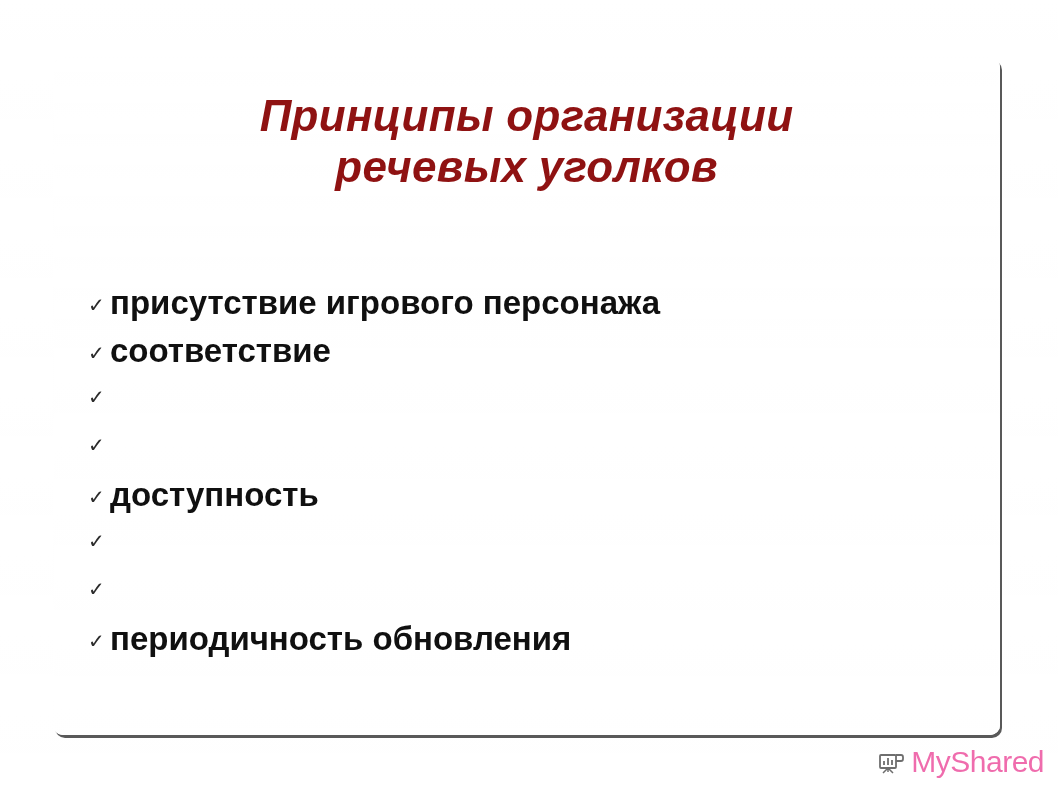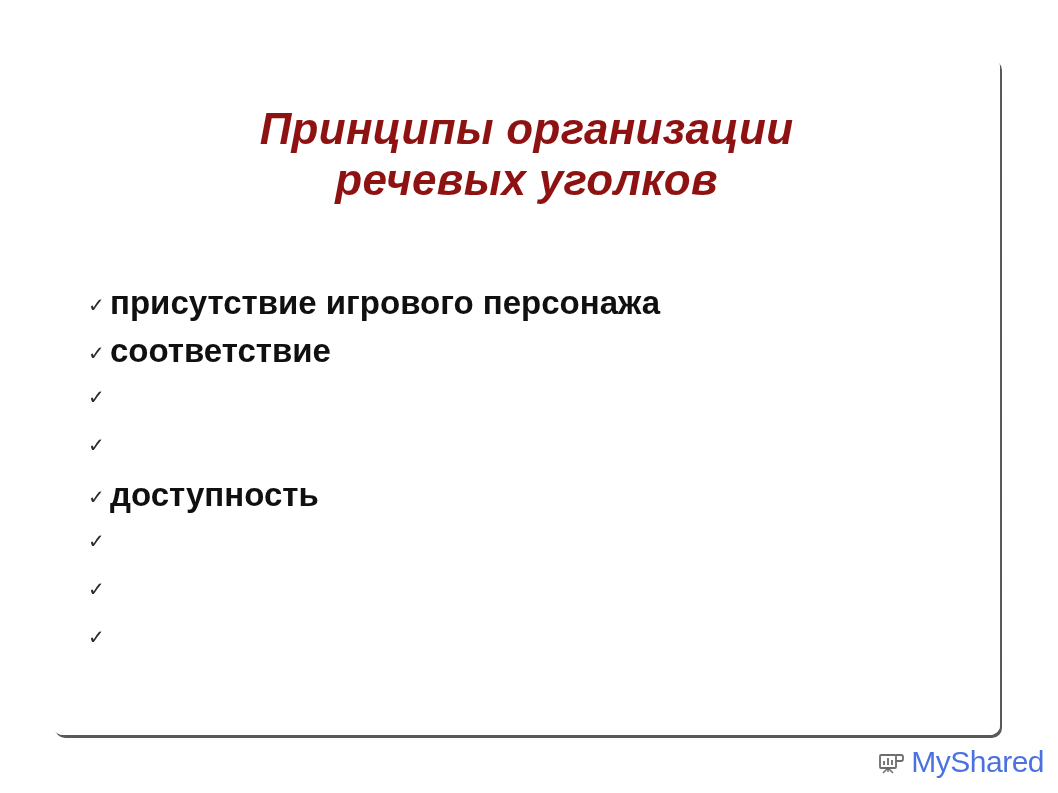--- a/index.html
+++ b/index.html
@@ -141,21 +141,20 @@
     text-align: center;
     font-size: 44px;
     font-weight: bold;
     font-style: italic;
     line-height: 1.16;
     color: #8f1212;
     text-shadow: 2px 2px 1px rgba(255,255,255,0.95),
                  -1px -1px 0 rgba(255,255,255,0.5);
     letter-spacing: 0.3px;
     white-space: pre-line;
-    margin-top: 13px;
   }
 
   
   #list {
     position: absolute;
     left: 35px;
     top: 222px;
     width: 870px;
     list-style: none;
     margin: 0;
@@ -194,21 +193,21 @@
     right: 14px;
     bottom: 14px;
     display: flex;
     align-items: center;
     gap: 4px;
     opacity: 0.80;
   }
 
   #watermark .wm-text {
     font-size: 30px;
-    color: #1d4ed8;
+    color: #ec4899;
     letter-spacing: -0.5px;
   }
 
   #watermark .wm-icon {
     width: 32px;
     height: 32px;
     display: block;
   }
 </style>
 </head>
@@ -245,20 +244,21 @@
         <span class="li-text">доступность</span>
       </li>
       <li>
         <span class="bullet">✓</span>
       </li>
       <li>
         <span class="bullet">✓</span>
       </li>
       <li>
         <span class="bullet">✓</span>
+        <span class="li-text">периодичность обновления</span>
       </li>
     </ul>
   </div>
 
   <div id="watermark">
     <span>
       <svg class="wm-icon" viewBox="0 0 32 32" fill="none" stroke="#4a4a4a" stroke-width="1.8">
         <rect x="5" y="9" width="16" height="13" rx="1"></rect>
         <path d="M21 9 h5 a2 2 0 0 1 2 2 v2 a2 2 0 0 1 -2 2 h-5"></path>
         <path d="M9 19 v-4 M13 19 v-7 M17 19 v-5" stroke-width="1.8"></path>

